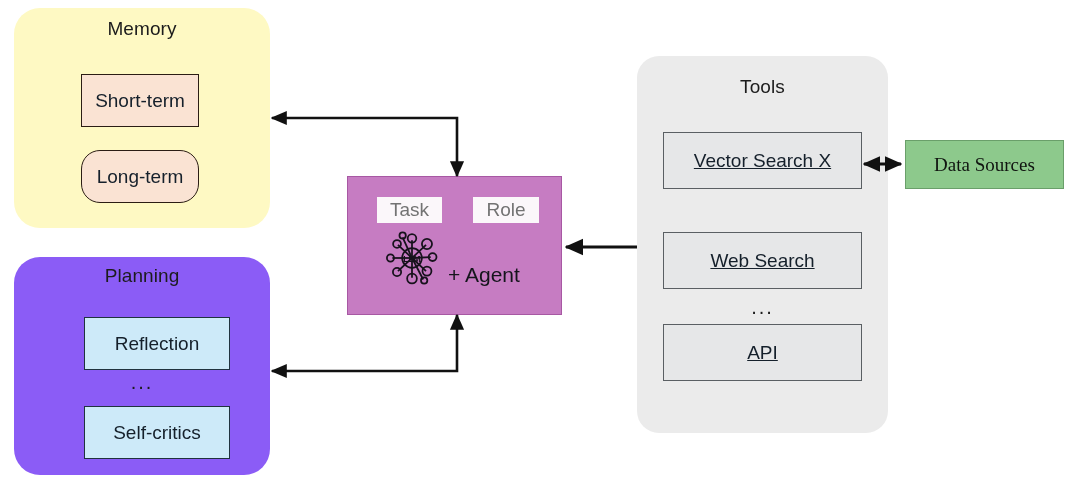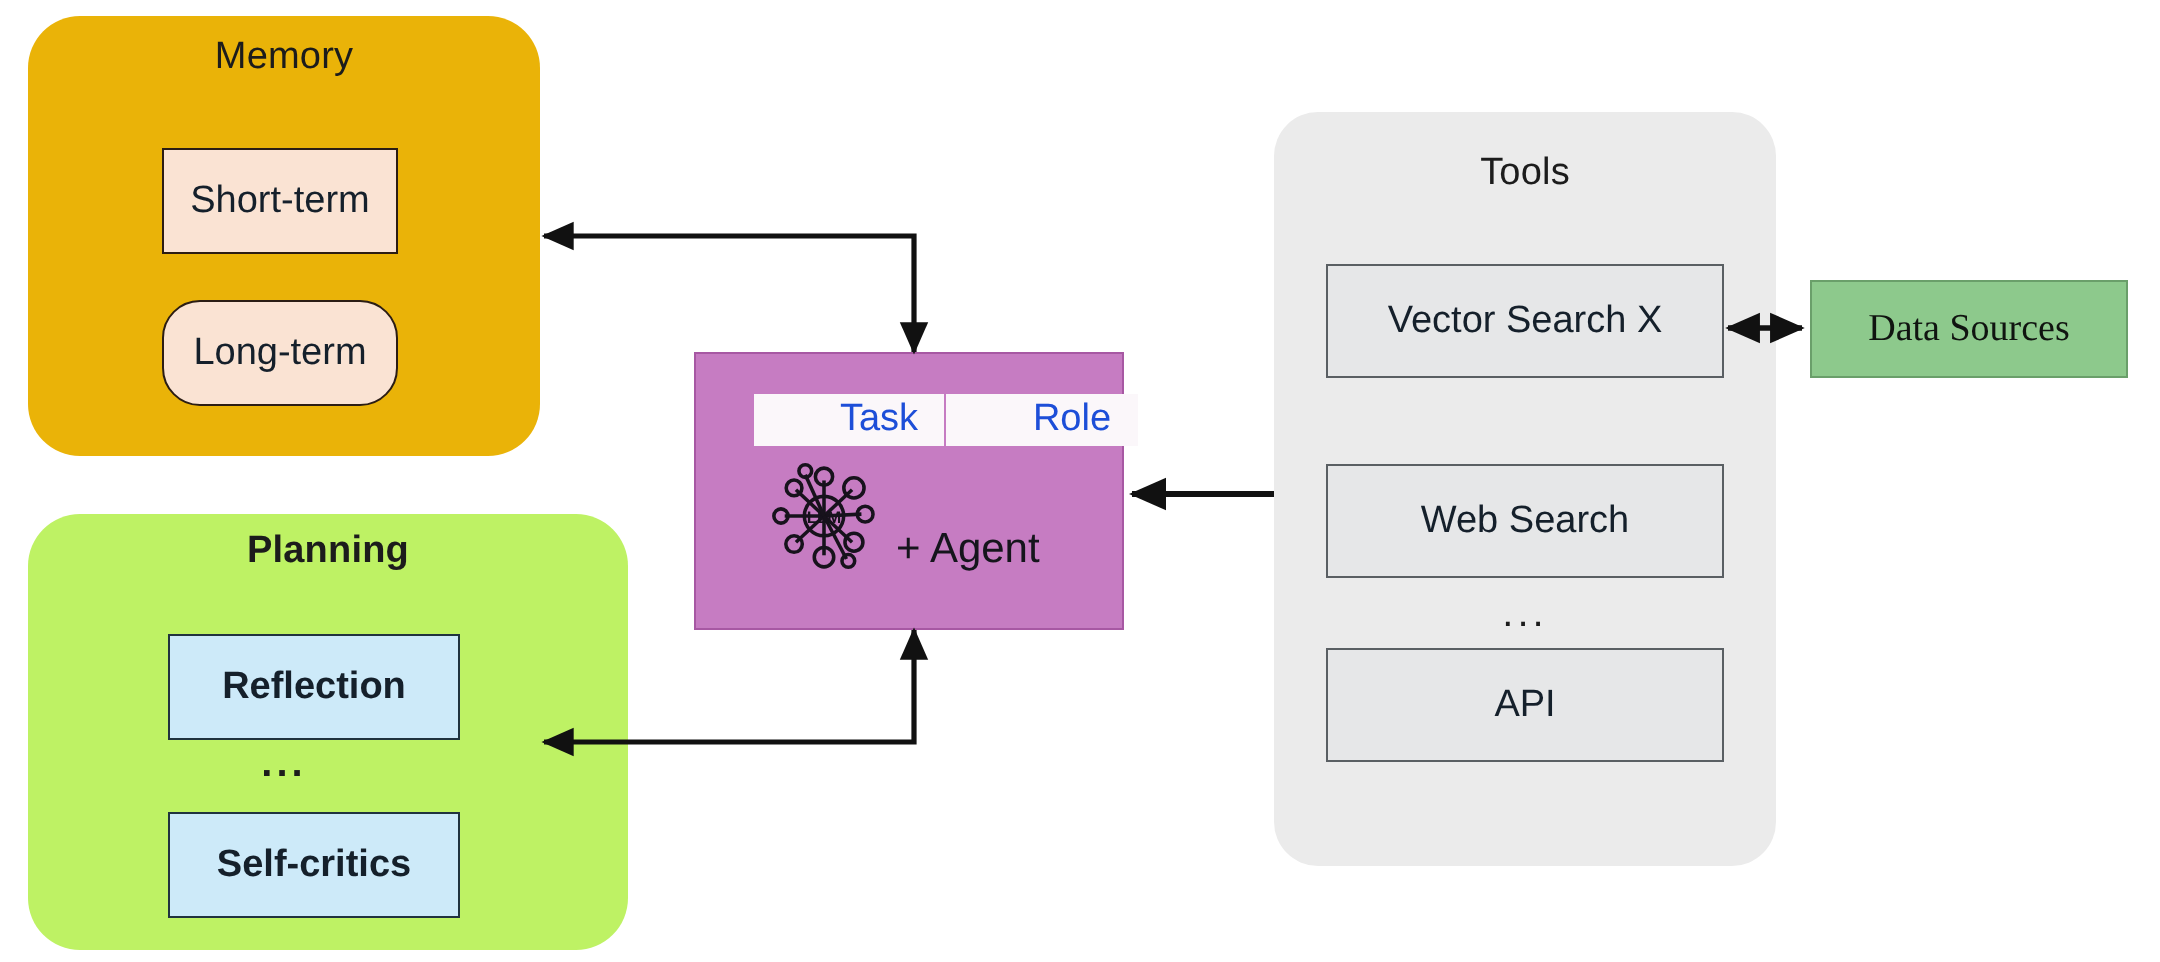--- a/index.html
+++ b/index.html
@@ -39,32 +39,31 @@
     color: #1c1c1c;
     letter-spacing: .1px;
   }
 
   
   .memory-panel {
     left: 14px;
     top: 8px;
     width: 256px;
     height: 220px;
-    background: #eab308;
+    background: #fef9c3;
   }
   .memory-panel .group-title { top: 10px; }
 
   
   .planning-panel {
     left: 14px;
     top: 257px;
-    width: 300px;
+    width: 256px;
     height: 218px;
-    background: #bef264;
-    font-weight: bold;
+    background: #8b5cf6;
   }
   .planning-panel .group-title { top: 8px; }
 
   
   .tools-panel {
     left: 637px;
     top: 56px;
     width: 251px;
     height: 377px;
     background: #ebebeb;
@@ -104,20 +103,21 @@
   .plan-item.i0 { top: 60px; }
   .plan-item.i1 { top: 149px; }
 
   
   .tool-item {
     border: 1.6px solid #5a5f63;
     background: #e6e7e8;
     left: 26px;
     width: 199px;
     height: 57px;
+    text-decoration: underline;
   }
   .tool-item.i0 { top: 76px; }
   .tool-item.i1 { top: 176px; }
   .tool-item.i2 { top: 268px; }
 
   
   .ellipsis {
     position: absolute;
     font-size: 20px;
     color: #1c1c1c;
@@ -132,27 +132,26 @@
     left: 347px;
     top: 176px;
     width: 215px;
     height: 139px;
     background: #c67cc2;
     border: 1.5px solid #a758a3;
   }
   .chip {
     position: absolute;
     background: #fbf7fa;
-    color: #1d4ed8;
+    color: #737373;
     font-size: 19px;
     display: flex;
     align-items: center;
     justify-content: center;
     height: 26px;
-    padding-left: 30px;
   }
   .chip-task { left: 29px; top: 20px; width: 65px; }
   .chip-role { left: 125px; top: 20px; width: 66px; }
   .agent-row {
     position: absolute;
     left: 34px;
     top: 52px;
     display: flex;
     align-items: flex-end;
     gap: 6px;

